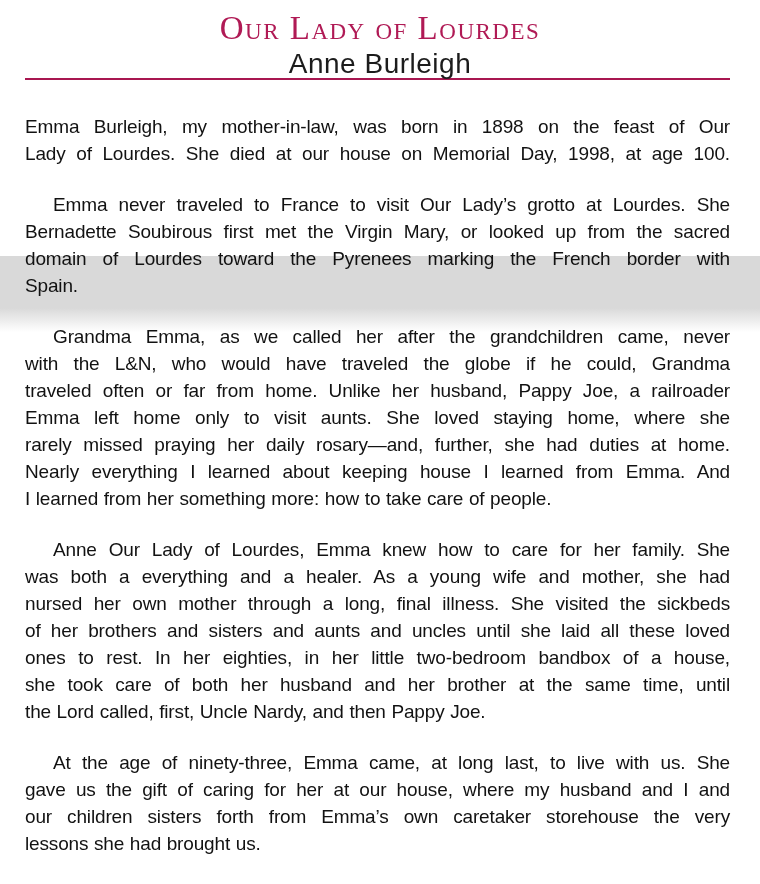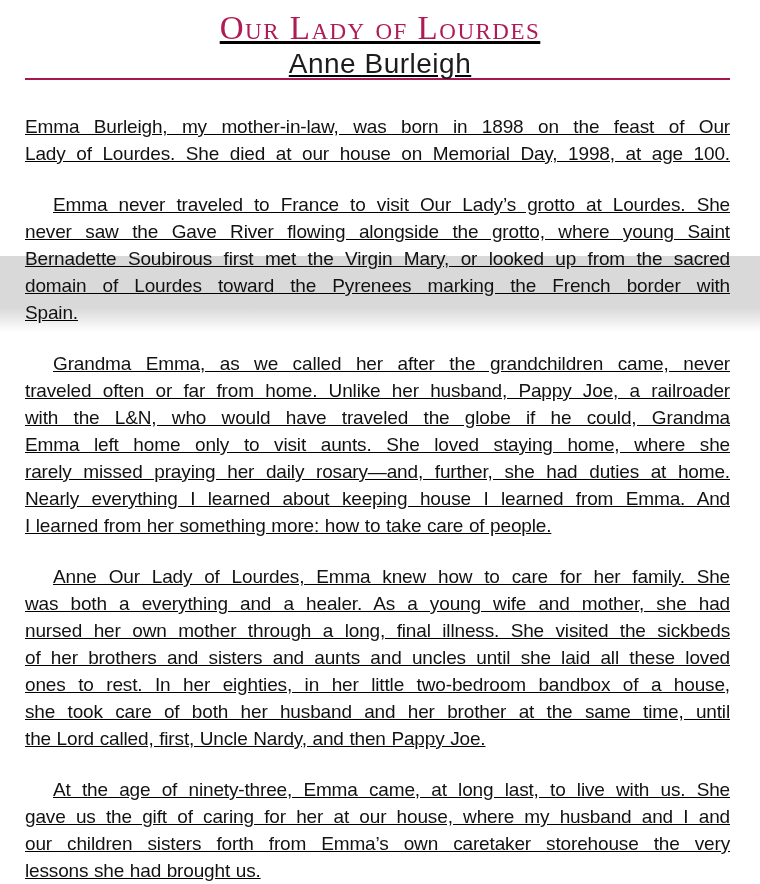--- a/index.html
+++ b/index.html
@@ -3,21 +3,20 @@
 <meta charset="utf-8">
 <style>
   html, body { margin: 0; padding: 0; background: #ffffff; }
   .page {
     position: relative;
     width: 760px;
     height: 884px;
     background: #ffffff;
     overflow: hidden;
     font-family: "Liberation Sans", sans-serif;
-    text-decoration: underline;
   }
   
   .highlight-band {
     position: absolute;
     left: 0;
     top: 256px;
     width: 100%;
     height: 76px;
     z-index: 0;
   }
@@ -80,29 +79,28 @@
       <div class="header-rule" style="border-top-color: rgb(168, 22, 80);"></div>
     </div>
 
     <div class="article" style="color: rgb(18, 18, 18);">
         <div class="para">
           <div class="line">Emma Burleigh, my mother-in-law, was born in 1898 on the feast of Our</div>
           <div class="line">Lady of Lourdes. She died at our house on Memorial Day, 1998, at age 100.</div>
         </div>
         <div class="para gap">
           <div class="line indent">Emma never traveled to France to visit Our Lady’s grotto at Lourdes. She</div>
-          <div class="line">never saw the Gave River flowing alongside the grotto, where young Saint</div>
           <div class="line">Bernadette Soubirous first met the Virgin Mary, or looked up from the sacred</div>
           <div class="line">domain of Lourdes toward the Pyrenees marking the French border with</div>
           <div class="line no-fill">Spain.</div>
         </div>
         <div class="para gap">
           <div class="line indent">Grandma Emma, as we called her after the grandchildren came, never</div>
+          <div class="line">with the L&amp;N, who would have traveled the globe if he could, Grandma</div>
           <div class="line">traveled often or far from home. Unlike her husband, Pappy Joe, a railroader</div>
-          <div class="line">with the L&amp;N, who would have traveled the globe if he could, Grandma</div>
           <div class="line">Emma left home only to visit aunts. She loved staying home, where she</div>
           <div class="line">rarely missed praying her daily rosary—and, further, she had duties at home.</div>
           <div class="line">Nearly everything I learned about keeping house I learned from Emma. And</div>
           <div class="line no-fill">I learned from her something more: how to take care of people.</div>
         </div>
         <div class="para gap">
           <div class="line indent">Anne Our Lady of Lourdes, Emma knew how to care for her family. She</div>
           <div class="line">was both a everything and a healer. As a young wife and mother, she had</div>
           <div class="line">nursed her own mother through a long, final illness. She visited the sickbeds</div>
           <div class="line">of her brothers and sisters and aunts and uncles until she laid all these loved</div>

